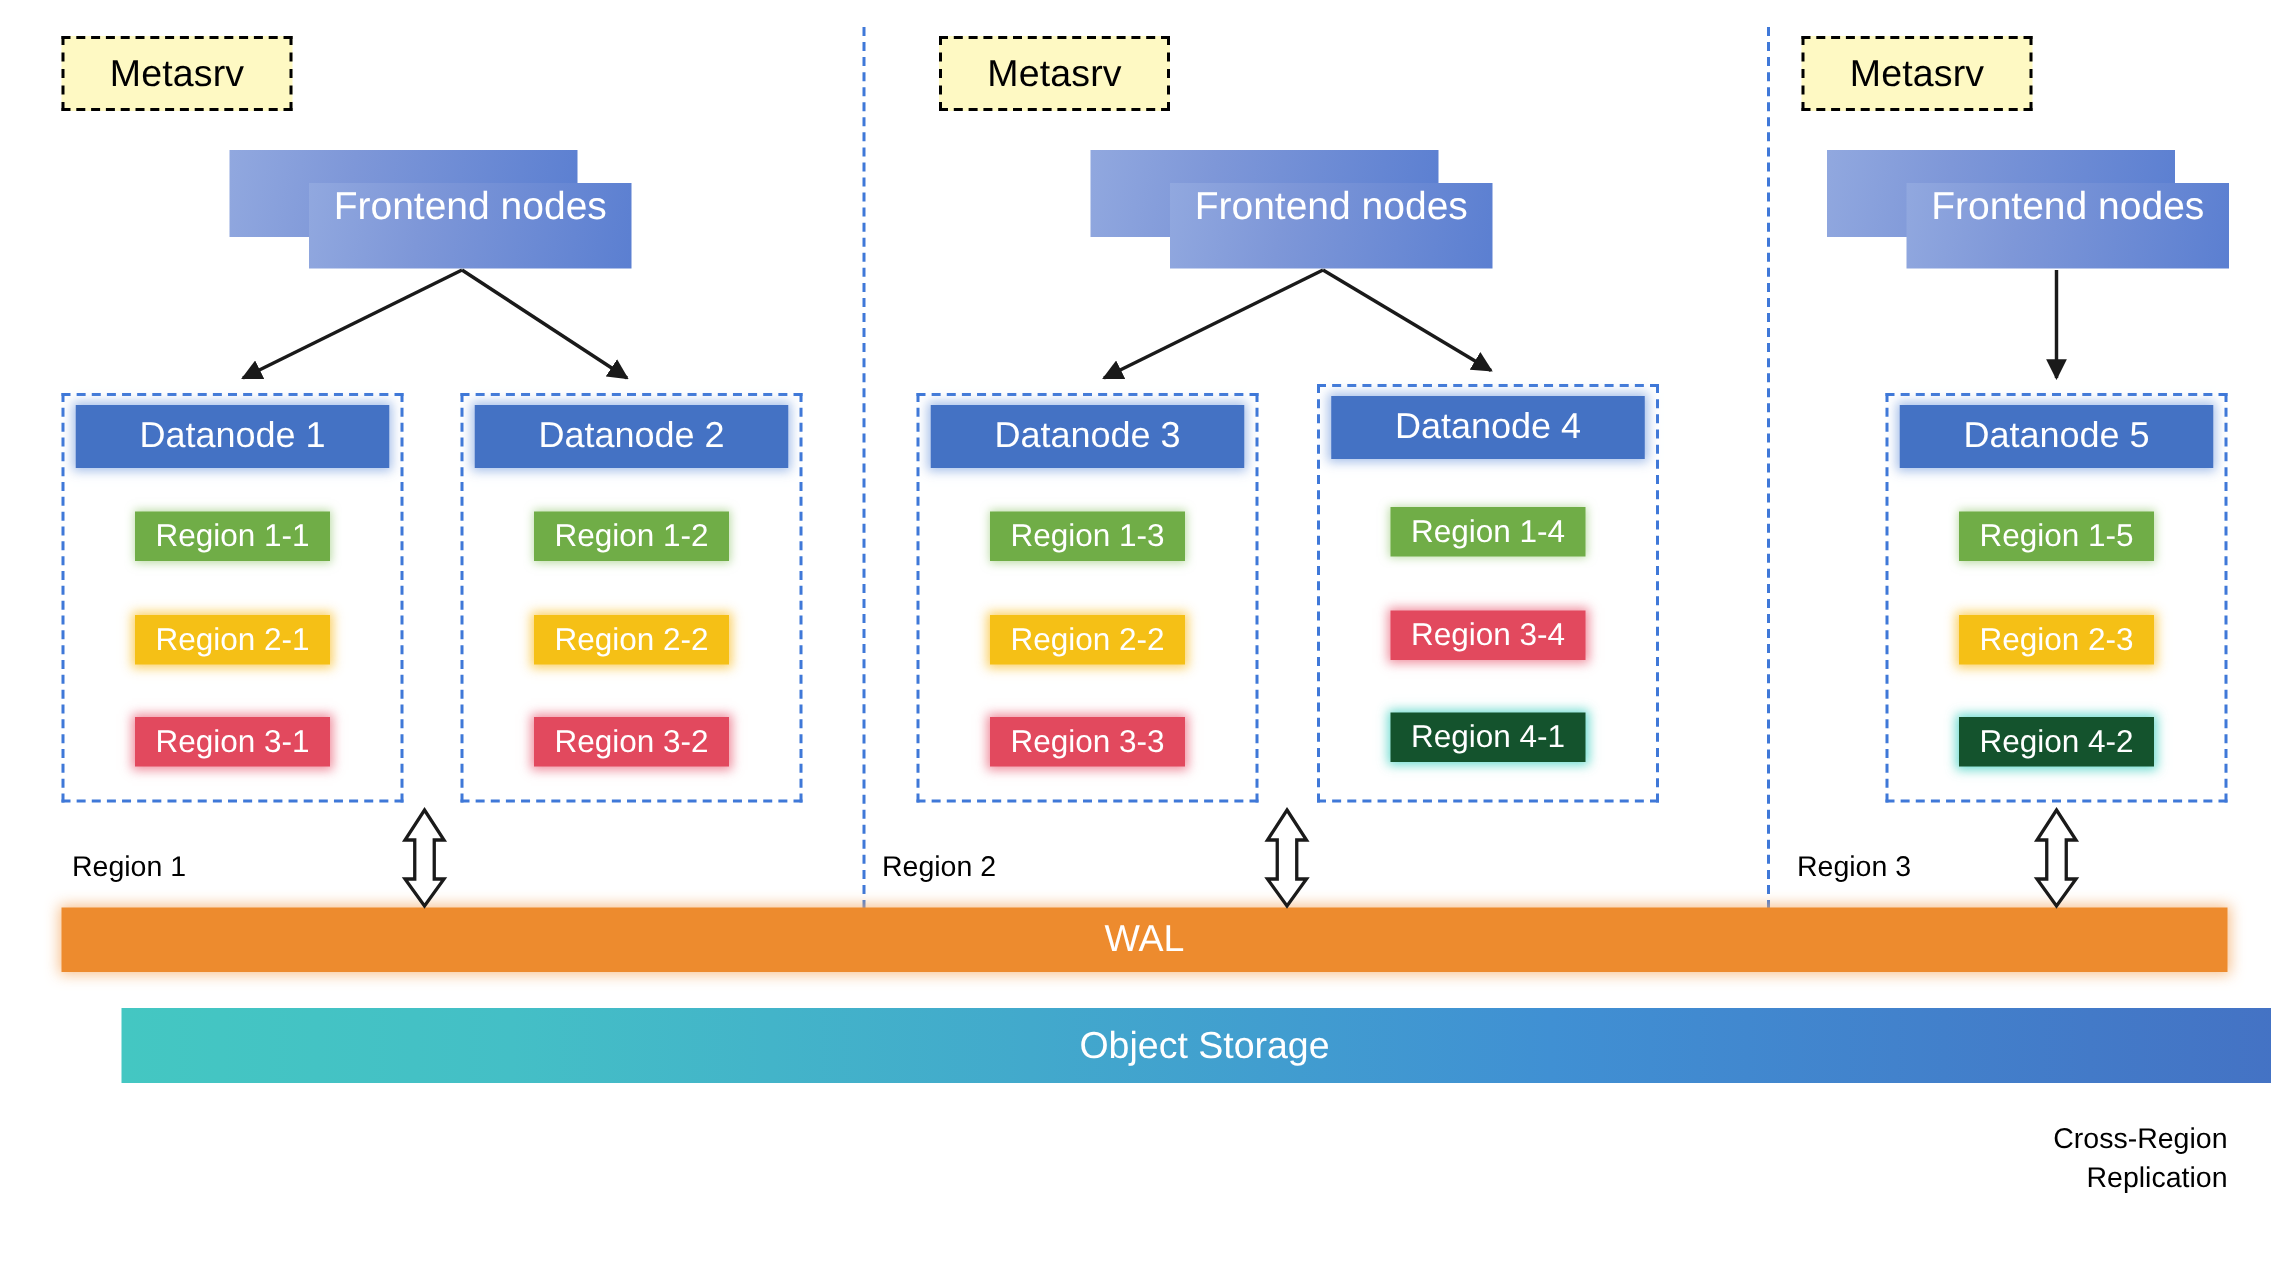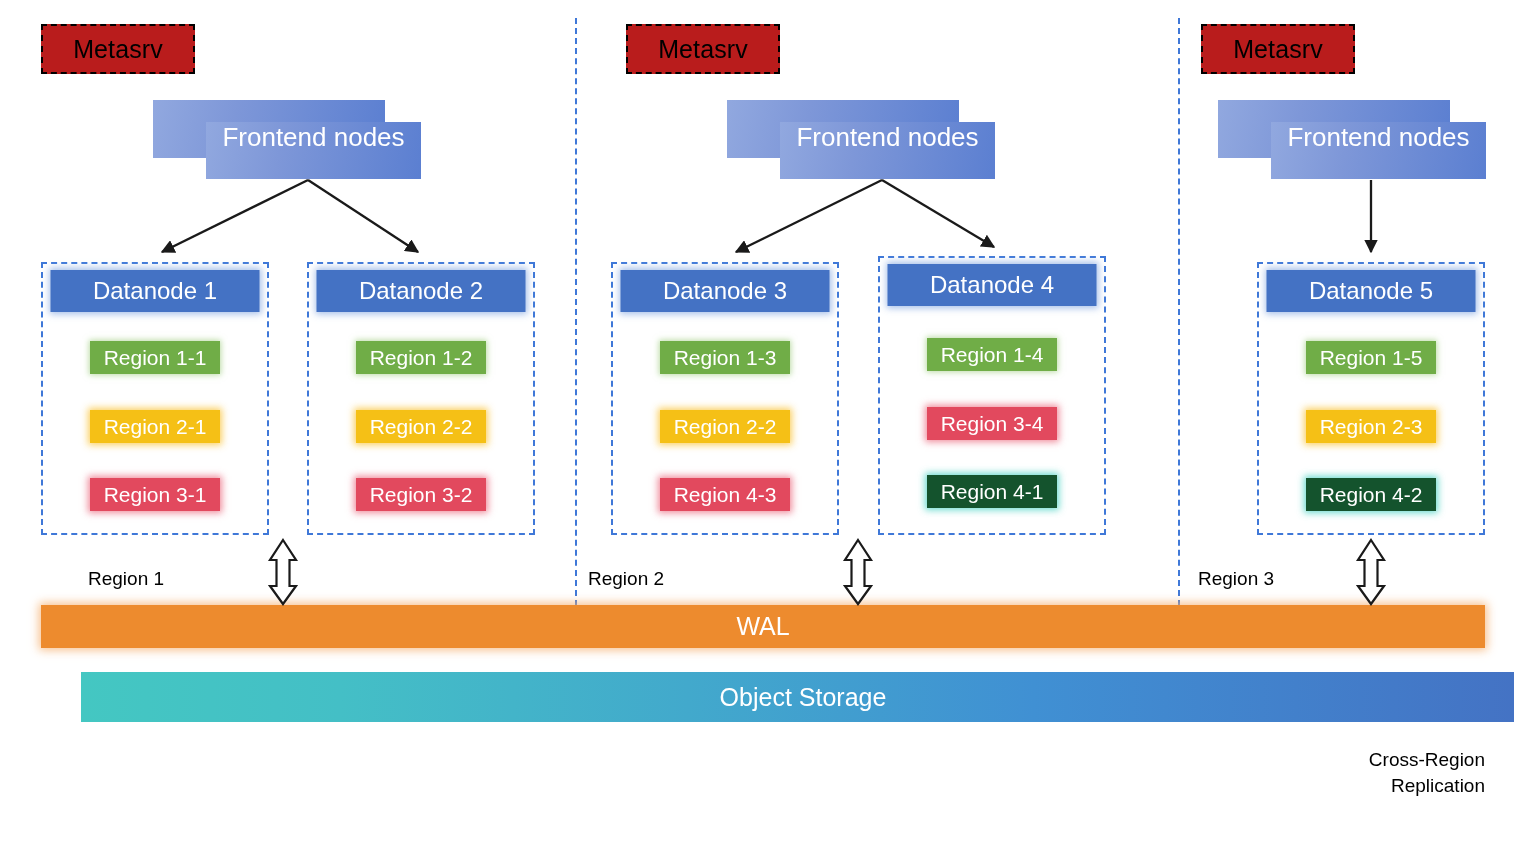--- a/index.html
+++ b/index.html
@@ -26,21 +26,21 @@
     width: 0;
     border-left: 2px dashed #3F78D8;
     top: 18px;
     height: 588px;
   }
 
   
   .metasrv-box {
     position: absolute;
     border: 2.5px dashed #000000;
-    background: #b91c1c;
+    background: #fef9c3;
     display: flex;
     align-items: center;
     justify-content: center;
     box-sizing: border-box;
   }
   .metasrv-label {
     font-size: 25px;
     color: #000000;
     letter-spacing: 0.1px;
     white-space: nowrap;
@@ -215,21 +215,21 @@
       <span>Region 1-2</span>
     </div>
     <div class="region-tag glow-yellow" style="top:146px; width:130px;">
       <span>Region 2-2</span>
     </div>
     <div class="region-tag glow-red" style="top:214px; width:130px;">
       <span>Region 3-2</span>
     </div>
   </div>
 
-  <div class="region-caption" style="left:48px; top:568px;margin-left:40px;">
+  <div class="region-caption" style="left:48px; top:568px;">
     <span>Region 1</span>
   </div>
 
   <div class="metasrv-box" style="left:626px; top:24px; width:154px; height:50px;">
     <span class="metasrv-label">Metasrv</span>
   </div>
 
   <div class="frontend-group" style="left:727px; top:100px; width:270px; height:80px;">
     <div class="frontend-card back"></div>
     <div class="frontend-card front">
@@ -241,21 +241,21 @@
     <div class="datanode-header" style="width:209px;">
       <span>Datanode 3</span>
     </div>
     <div class="region-tag glow-green" style="top:77px; width:130px;">
       <span>Region 1-3</span>
     </div>
     <div class="region-tag glow-yellow" style="top:146px; width:130px;">
       <span>Region 2-2</span>
     </div>
     <div class="region-tag glow-red" style="top:214px; width:130px;">
-      <span>Region 4-3</span>
+      <span>Region 3-3</span>
     </div>
   </div>
 
   <div class="datanode-container" style="left:878px; top:256px; width:228px; height:279px;">
     <div class="datanode-header" style="width:209px;">
       <span>Datanode 4</span>
     </div>
     <div class="region-tag glow-green" style="top:80px; width:130px;">
       <span>Region 1-4</span>
     </div>

